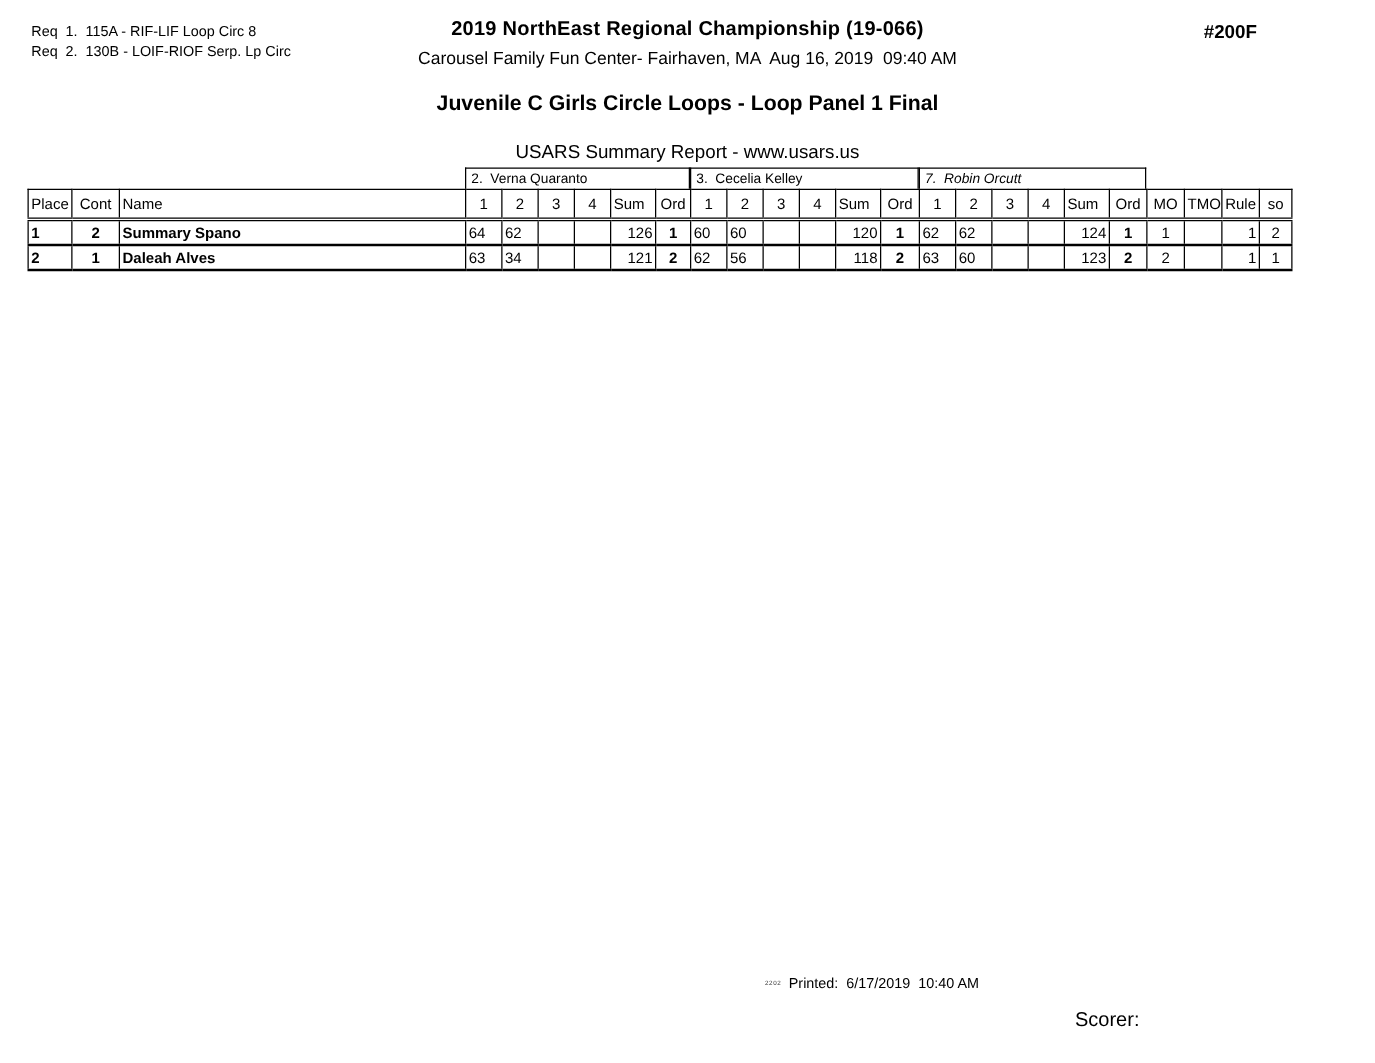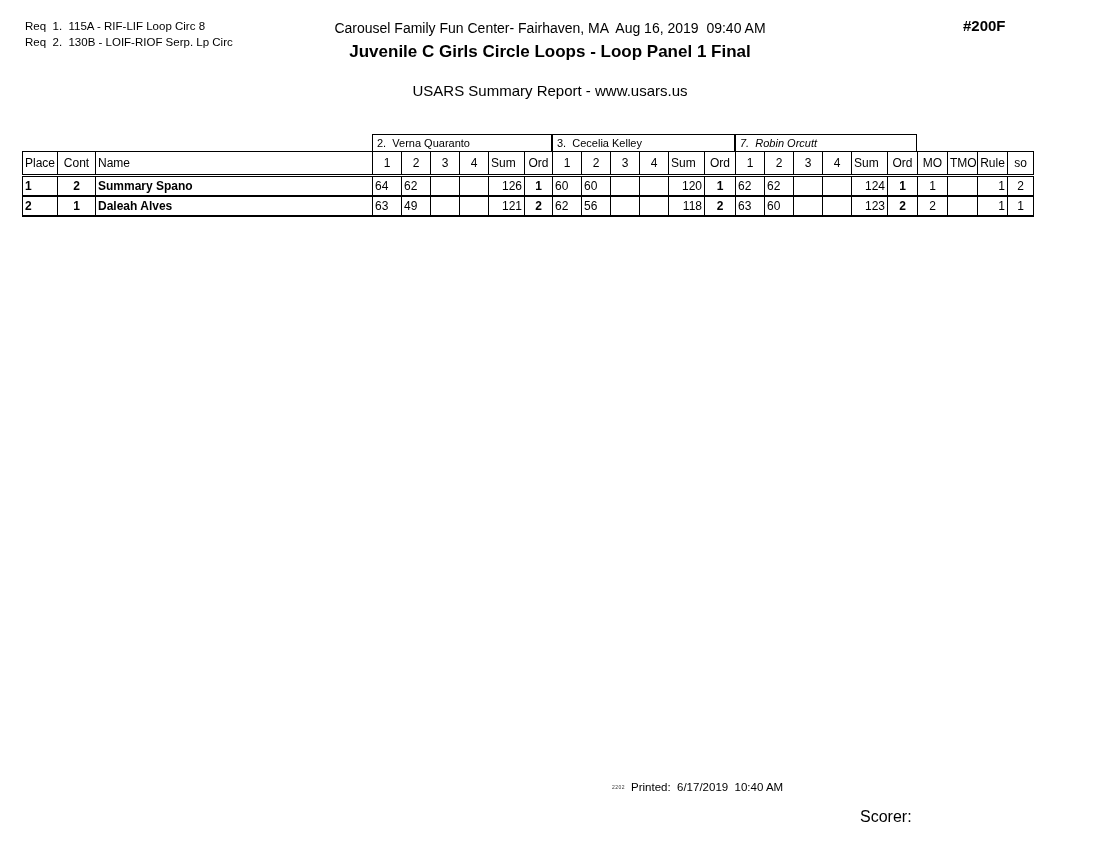--- a/index.html
+++ b/index.html
@@ -10,21 +10,21 @@
   }
   .pre { white-space:pre; }
 
   
   .req-block { position:absolute; left:25px; top:18px; font-size:11.5px; line-height:16px; }
 
   
   .header-block { position:absolute; left:0; top:15px; width:1100px; text-align:center; }
   .title-line  { font-size:16px; font-weight:bold; letter-spacing:0.2px; }
   .venue-line  { font-size:14px; margin-top:5px; }
-  .event-line  { font-size:17px; font-weight:bold; margin-top:6px; }
+  .event-line  { font-size:17px; font-weight:bold; margin-top:19px; }
   .report-line { font-size:15px; margin-top:20px; }
 
   
   .doc-number { position:absolute; left:963px; top:17px; font-size:15px; font-weight:bold; }
 
   
   .table-wrap { position:absolute; left:22px; top:134px; width:1011px; }
   .judge-box {
     position:absolute; top:0; height:17px; box-sizing:border-box;
     border:1px solid #000; border-bottom:none;
@@ -62,20 +62,21 @@
 <body>
 
 <div>
 
   <div class="req-block">
     <div class="pre">Req  1.  115A - RIF-LIF Loop Circ 8</div>
     <div class="pre">Req  2.  130B - LOIF-RIOF Serp. Lp Circ</div>
   </div>
 
   <div class="header-block">
+    <div class="title-line">2019 NorthEast Regional Championship (19-066)</div>
     <div class="venue-line pre">Carousel Family Fun Center- Fairhaven, MA  Aug 16, 2019  09:40 AM</div>
     <div class="event-line">Juvenile C Girls Circle Loops - Loop Panel 1 Final</div>
     <div class="report-line">USARS Summary Report - www.usars.us</div>
   </div>
 
   <div class="doc-number">#200F</div>
 
   <div class="table-wrap">
     <div class="judge-box judge-1 pre">2.  Verna Quaranto</div>
     <div class="judge-box judge-2 pre">3.  Cecelia Kelley</div>
@@ -173,21 +174,21 @@
         <td class="ar rulec">1</td>
         <td class="ac">2</td>
       </tr>
 
       <tr class="data">
         <td class="al placec b">2</td>
         <td class="ac b">1</td>
         <td class="al namec b">Daleah Alves</td>
 
         <td class="al">63</td>
-        <td class="al">49</td>
+        <td class="al">34</td>
         <td class="al"></td>
         <td class="al"></td>
         <td class="ar">121</td>
         <td class="ac ordc b">2</td>
 
         <td class="al">62</td>
         <td class="al">56</td>
         <td class="al"></td>
         <td class="al"></td>
         <td class="ar">118</td>

